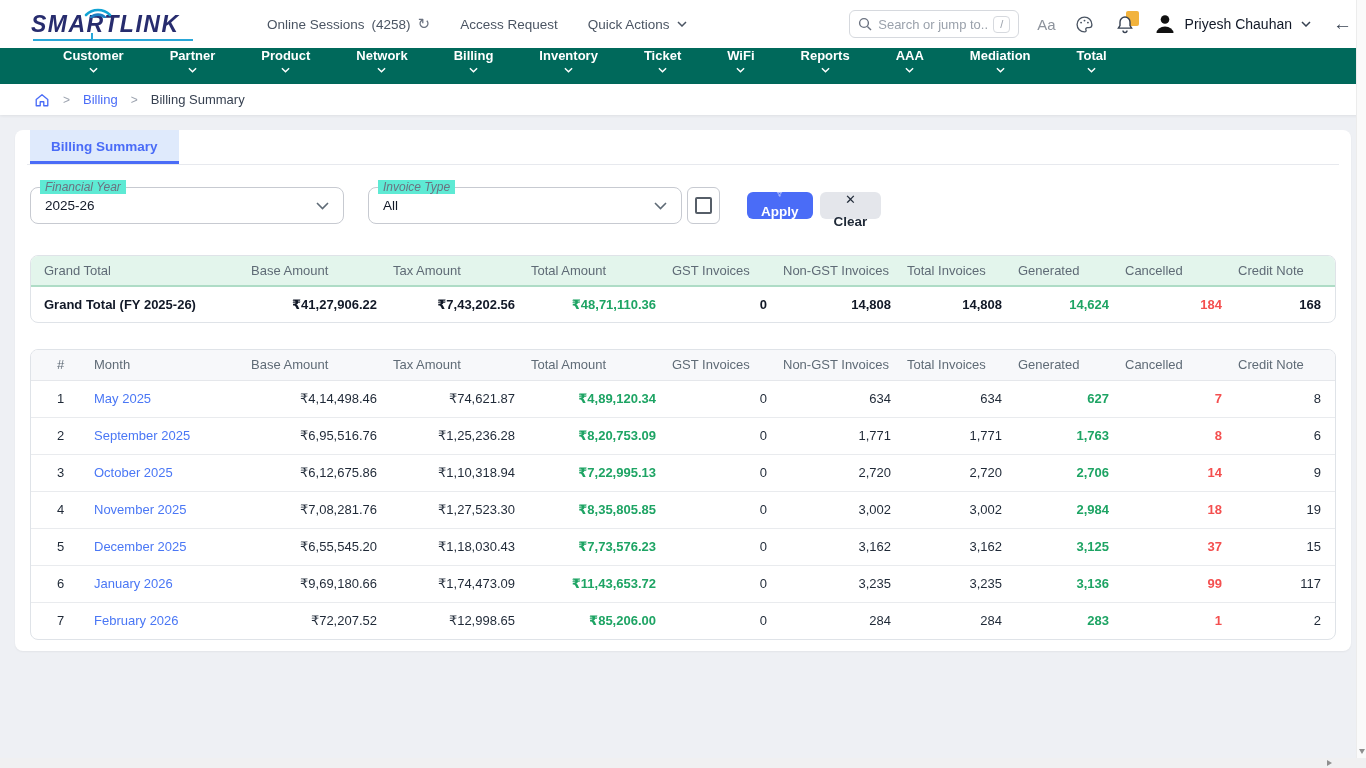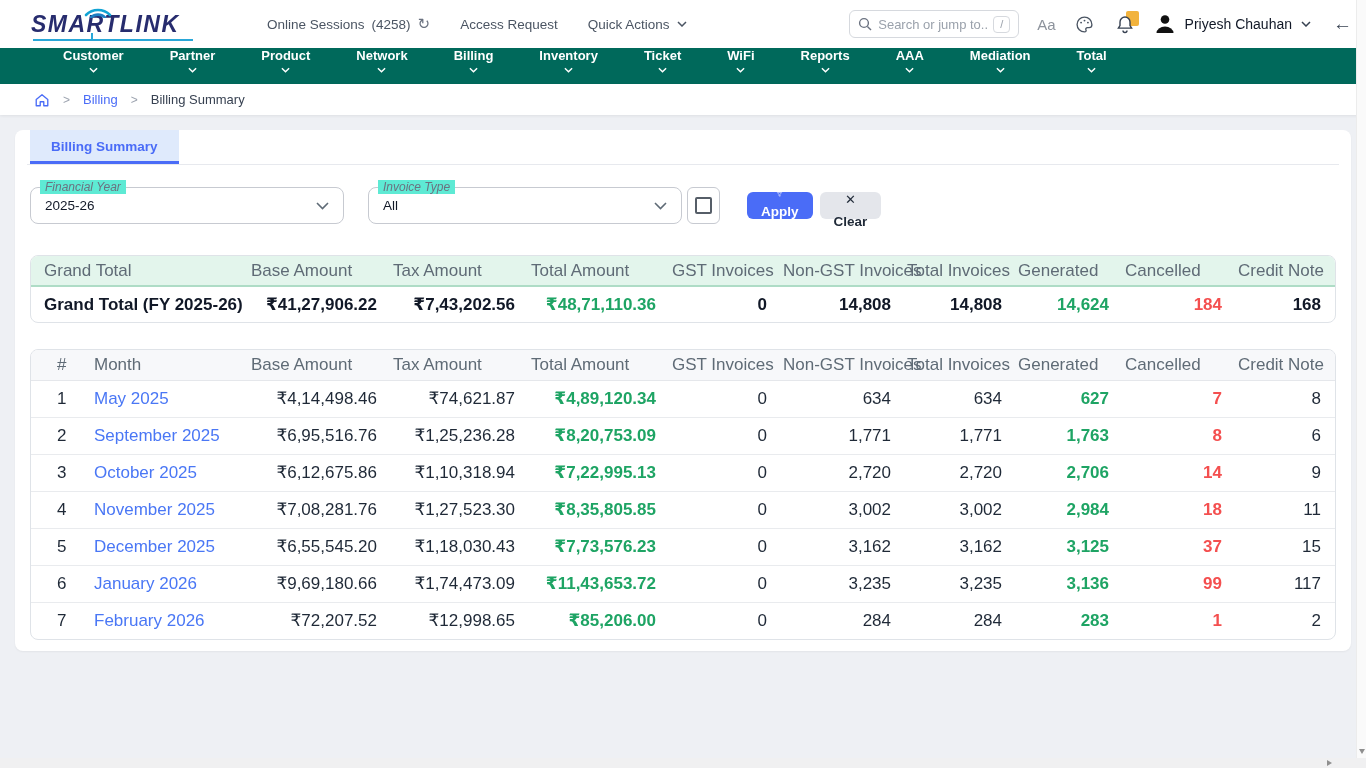--- a/index.html
+++ b/index.html
@@ -60,21 +60,21 @@
   .chk { width:17px; height:17px; border:2px solid #565e68; border-radius:2px; background:#fff; }
   .btn { height:27px; border-radius:6px; border:none; display:flex; align-items:center; gap:7px; font-size:13.5px; font-weight:700; padding:0 14px; cursor:pointer; font-family:inherit;flex-direction:column; }
   .btn-apply { margin-left:27px; background:#4a6cf7; color:#fff; }
   .btn-clear { margin-left:7px; background:#e4e6eb; color:#1f2937; }
   .btn-clear .x { font-size:13px; }
 
   
   .tbl-wrap { border:1px solid #dfe3e8; border-radius:8px; overflow:hidden; margin:0 3px; }
   .gt-wrap { margin-top:31px; }
   .mt-wrap { margin-top:26px; }
-  table { width:100%; border-collapse:collapse; table-layout:fixed; font-size:17px; }
+  table { width:100%; border-collapse:collapse; table-layout:fixed; font-size:13px; }
   th { font-weight:400; color:#5f6b76; height:30px; text-align:left; padding-right:16px; white-space:nowrap; }
   td { text-align:right; padding-right:16px; white-space:nowrap; color:#1f2937; }
   .gt-table th { background:#e3f5ec; border-bottom:2px solid #aedcc6; }
   .gt-table td { height:36px; font-weight:700; color:#111827; }
   .mt-table th { background:#f7f8fa; border-bottom:1px solid #e5e7eb; }
   .mt-table td { height:37px; }
   .mt-table tr + tr td { border-top:1px solid #e9ebee; }
   th.lft, td.lft { text-align:left; padding-left:13px; padding-right:0; }
   th.hashcol, td.hashcol { text-align:left; padding-left:26px; padding-right:0; }
   .green { color:#1ea464 !important; font-weight:600; }
@@ -402,21 +402,21 @@
             <td class="hashcol">4</td>
             <td class="lft"><a class="month-link">November 2025</a></td>
             <td>₹7,08,281.76</td>
             <td>₹1,27,523.30</td>
             <td class="green">₹8,35,805.85</td>
             <td>0</td>
             <td>3,002</td>
             <td>3,002</td>
             <td class="green">2,984</td>
             <td class="red">18</td>
-            <td>11</td>
+            <td>19</td>
           </tr>
           <tr>
             <td class="hashcol">5</td>
             <td class="lft"><a class="month-link">December 2025</a></td>
             <td>₹6,55,545.20</td>
             <td>₹1,18,030.43</td>
             <td class="green">₹7,73,576.23</td>
             <td>0</td>
             <td>3,162</td>
             <td>3,162</td>

